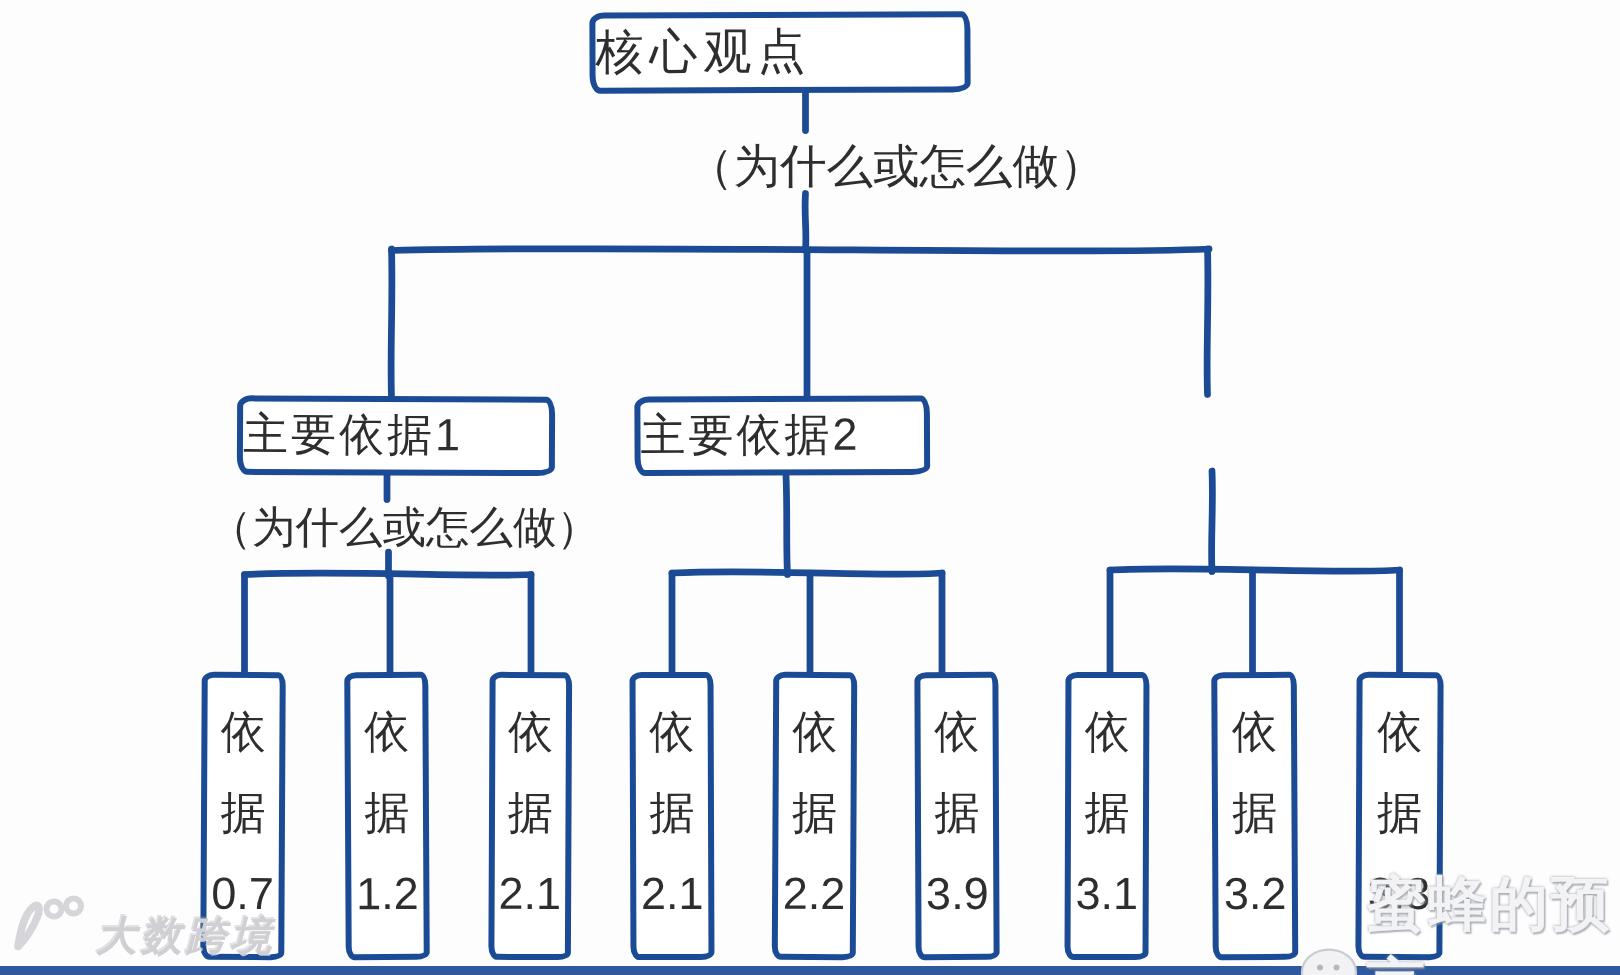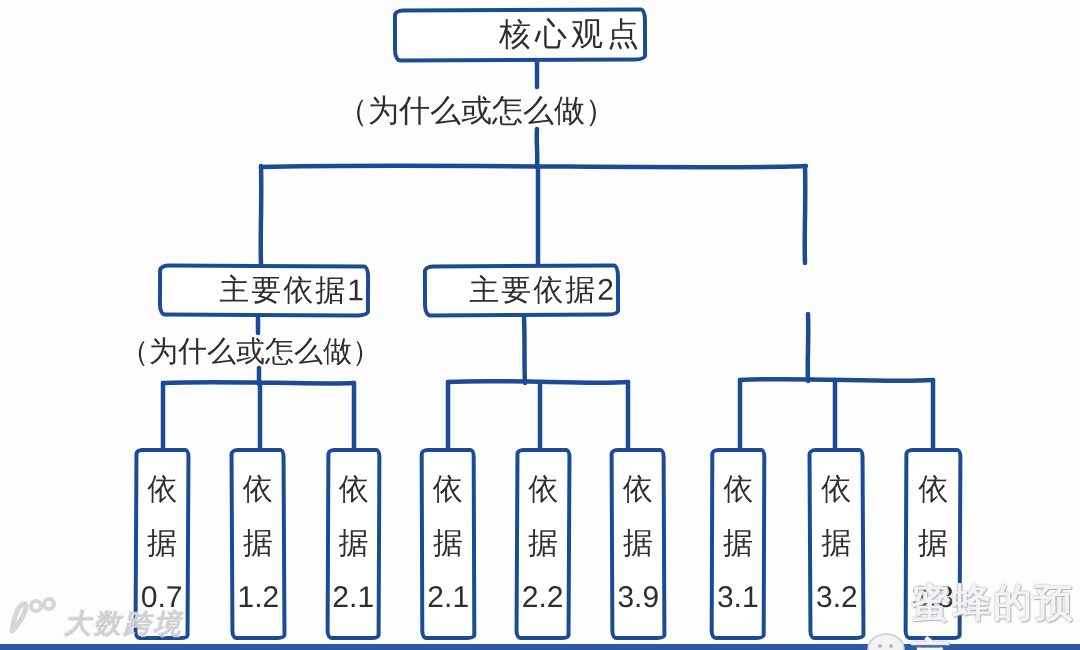--- a/index.html
+++ b/index.html
@@ -14,32 +14,32 @@
   .stage{
     position:relative;width:1080px;height:650px;overflow:hidden;
     background:var(--bg);
   }
   svg.connectors{position:absolute;left:0;top:0;z-index:1;}
   .box{
     position:absolute;z-index:2;
     background:#fff;
     border:4px solid var(--line);
     border-radius:10px 6px 12px 7px / 7px 12px 6px 12px;
-    display:flex;align-items:center;justify-content:flex-end;
+    display:flex;align-items:center;justify-content:flex-start;
     color:var(--text);
     box-sizing:border-box;
   }
   .root-box{left:393px;top:8px;width:254px;height:54px;font-size:32px;letter-spacing:4px;transform:rotate(-.2deg);}
   .branch-box{height:53px;font-size:30px;letter-spacing:2px;}
-  .branch-1{left:158px;top:264px;width:212px;transform:rotate(.25deg);padding-left:45px;}
+  .branch-1{left:158px;top:264px;width:212px;transform:rotate(.25deg);}
   .branch-2{left:423px;top:264px;width:197px;transform:rotate(-.25deg);}
   .branch-3{left:705px;top:262px;width:205px;transform:rotate(.2deg);}
   .annotation{
     position:absolute;z-index:2;color:var(--text);
-    text-align:left;white-space:nowrap;
+    text-align:right;white-space:nowrap;
   }
   .annotation-root{left:337px;top:90px;width:400px;font-size:31px;}
   .annotation-branch{left:120px;top:332px;width:280px;font-size:29px;}
   .leaf{
     position:absolute;top:448px;width:56px;height:192px;z-index:2;
     background:#fff;
     border:4px solid var(--line);
     border-radius:8px 5px 9px 6px / 6px 9px 5px 9px;
     display:flex;flex-direction:column;align-items:center;justify-content:space-between;
     padding:22px 0 24px 0;box-sizing:border-box;

